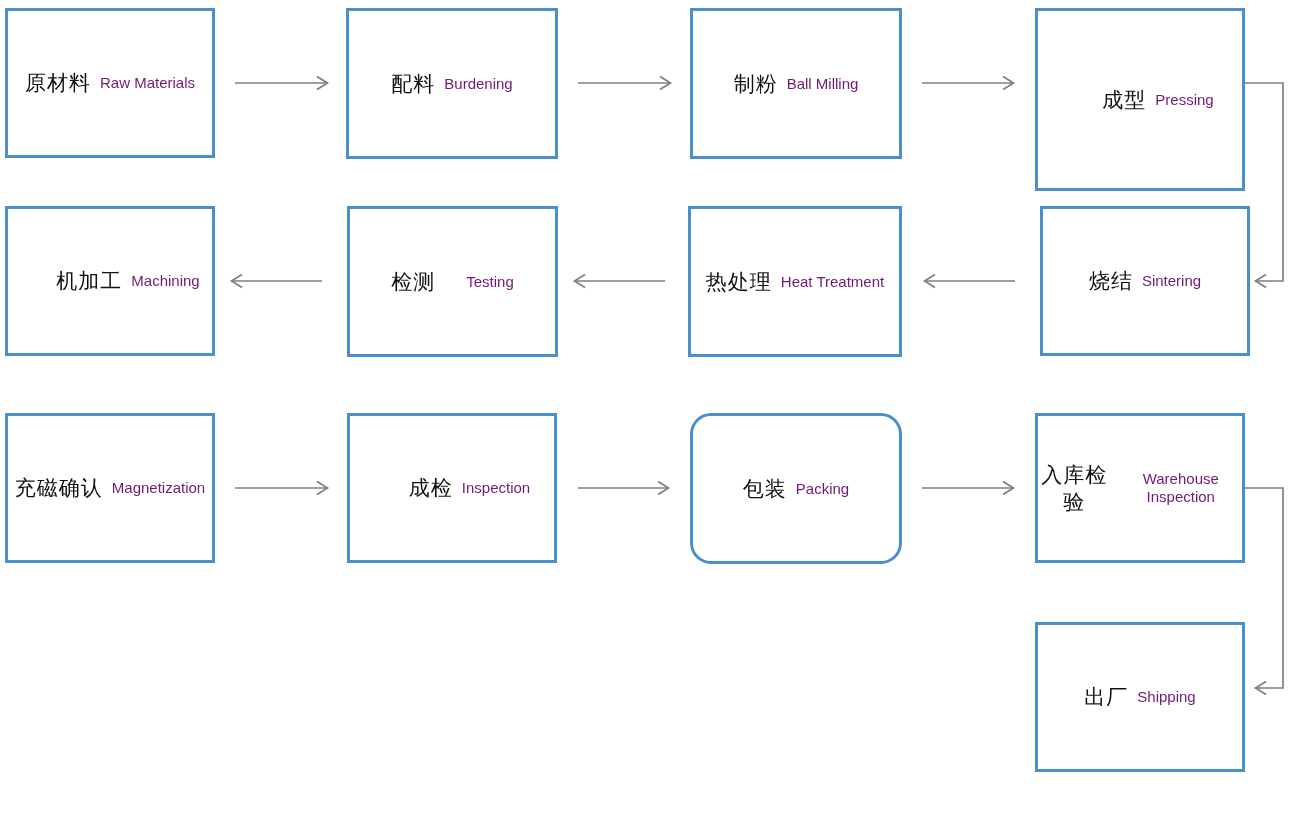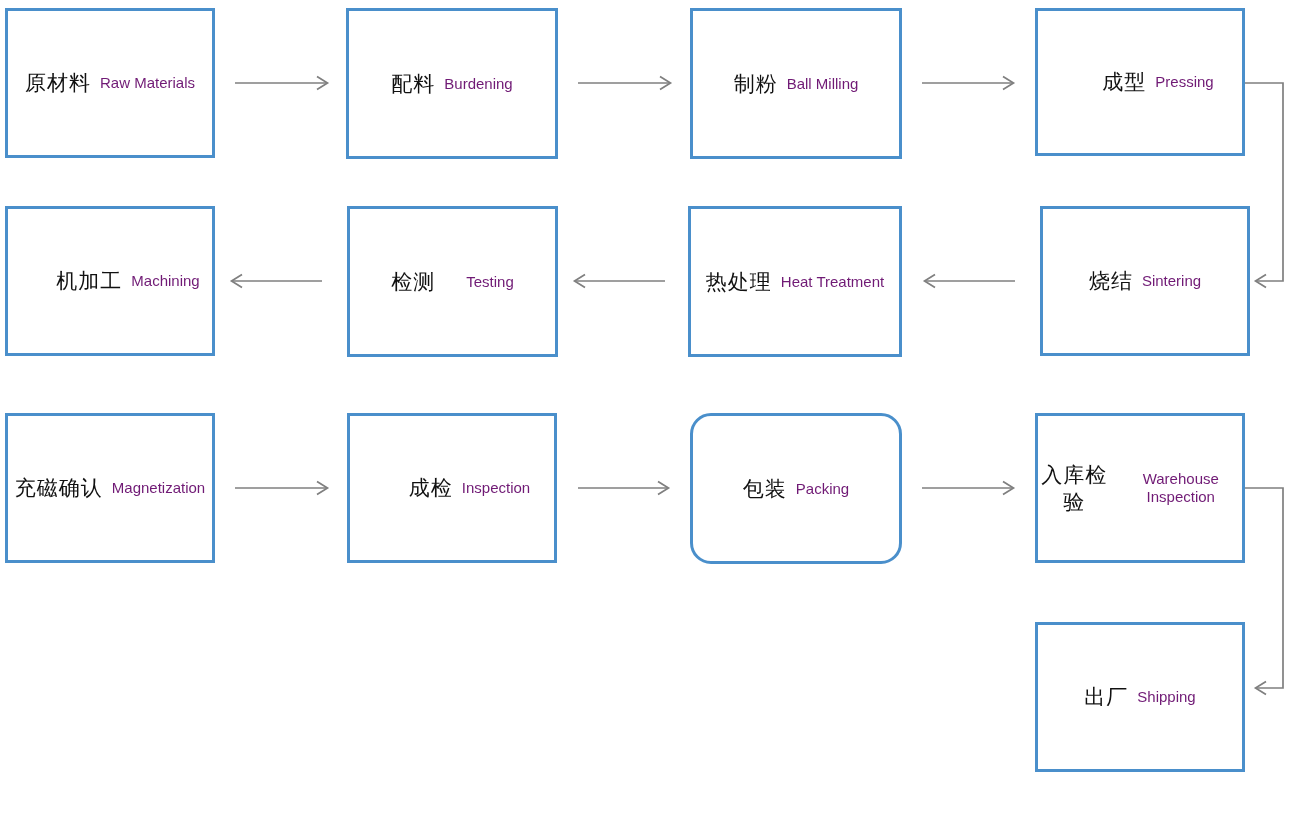--- a/index.html
+++ b/index.html
@@ -84,21 +84,21 @@
         <div class="en">Raw Materials</div>
       </div>
       <div class="node" style="left: 346px; top: 8px; width: 212px; height: 151px;">
         <div class="zh">配料</div>
         <div class="en">Burdening</div>
       </div>
       <div class="node" style="left: 690px; top: 8px; width: 212px; height: 151px;">
         <div class="zh">制粉</div>
         <div class="en">Ball Milling</div>
       </div>
-      <div class="node" style="left: 1035px; top: 8px; width: 210px; height: 148px; padding-left: 36px;">
+      <div class="node" style="left: 1035px; top: 8px; width: 210px; height: 183px; padding-left: 36px;">
         <div class="zh">成型</div>
         <div class="en">Pressing</div>
       </div>
       <div class="node" style="left: 1040px; top: 206px; width: 210px; height: 150px;">
         <div class="zh">烧结</div>
         <div class="en">Sintering</div>
       </div>
       <div class="node" style="left: 688px; top: 206px; width: 214px; height: 151px;">
         <div class="zh">热处理</div>
         <div class="en">Heat Treatment</div>

